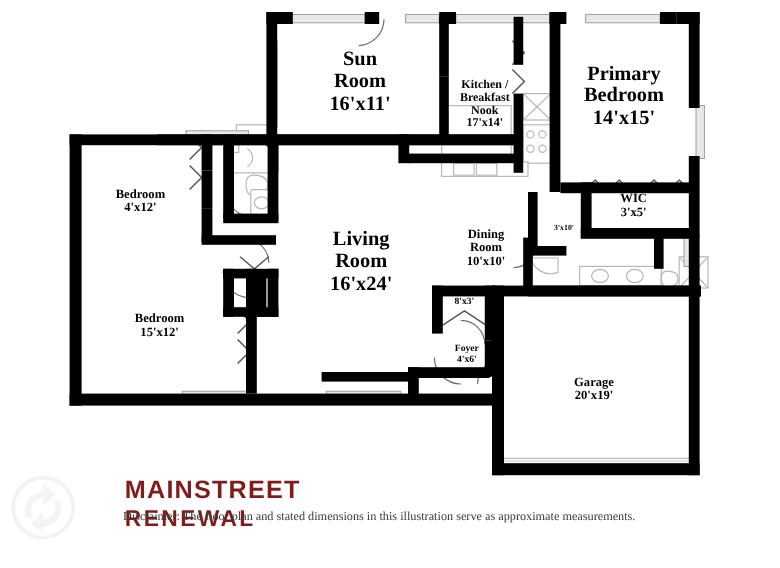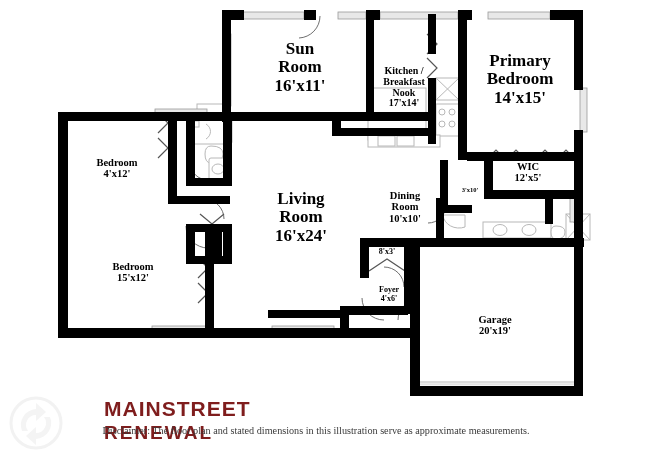--- a/index.html
+++ b/index.html
@@ -266,21 +266,21 @@
   </div>
 
   <div class="room-label rl-lg" style="left:520px; top:80px;">
     <span class="ln">Primary</span>
     <span class="ln">Bedroom</span>
     <span class="ln">14'x15'</span>
   </div>
 
   <div class="room-label rl-md" style="left:528px; top:172px;">
     <span class="ln">WIC</span>
-    <span class="ln">12'x5'</span>
+    <span class="ln">3'x5'</span>
   </div>
 
   <div class="room-label rl-tiny" style="left:470px; top:190px;">
     <span class="ln">3'x10'</span>
   </div>
 
   <div class="room-label rl-md" style="left:117px; top:168px;">
     <span class="ln">Bedroom</span>
     <span class="ln">4'x12'</span>
   </div>

